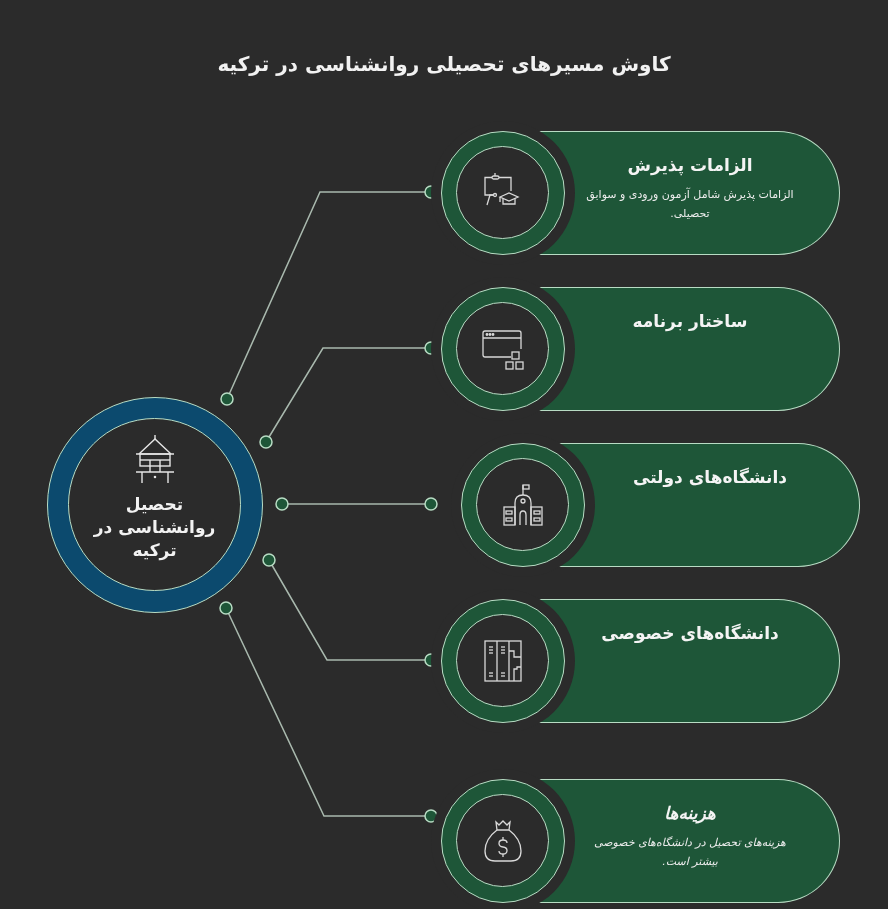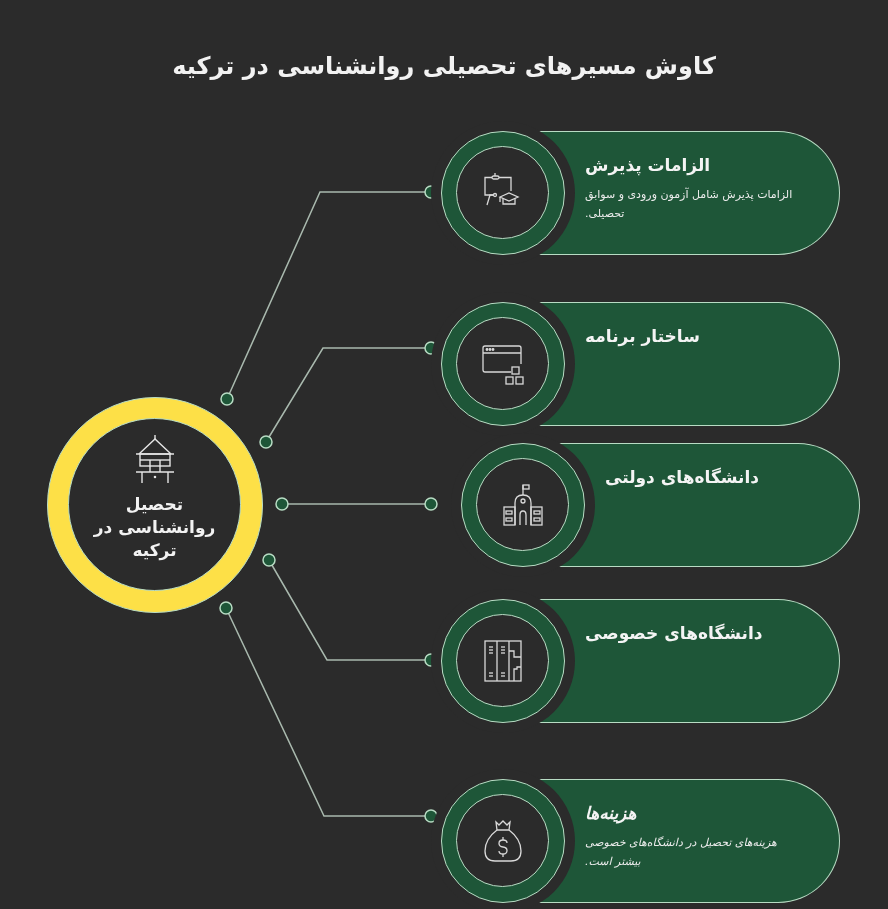--- a/index.html
+++ b/index.html
@@ -2,26 +2,26 @@
 <html><head>
 <meta charset="utf-8">
 <style>
   html, body { margin: 0; padding: 0; }
   body {
     width: 888px; height: 909px; background: #2b2b2b; position: relative; overflow: hidden;
     font-family: "DejaVu Sans", sans-serif; color: #ffffff;
   }
   .title {
     position: absolute; left: 0; top: 52px; width: 888px; text-align: center;
-    font-size: 24px; font-weight: bold; direction: rtl; color: #f2f2f2;
+    font-size: 20px; font-weight: bold; direction: rtl; color: #f2f2f2;
   }
   svg.wires { position: absolute; left: 0; top: 0; }
   .hub {
     position: absolute; left: 47px; top: 397px; width: 216px; height: 216px; border-radius: 50%;
-    background: #fde047; box-sizing: border-box; border: 1.5px solid #b8dcc4;
+    background: #0c4a6e; box-sizing: border-box; border: 1.5px solid #b8dcc4;
   }
   .hub-inner {
     position: absolute; left: 20px; top: 20px; width: 173px; height: 173px; border-radius: 50%;
     background: #2b2b2b; border: 1.5px solid #b8dcc4; box-sizing: border-box;
     display: flex; flex-direction: column; align-items: center; justify-content: center;
   }
   .hub-icon { width: 44px; height: 50px; margin-top: -14px; margin-bottom: 10px; }
   .hub-label {
     direction: rtl; text-align: center; font-size: 17px; font-weight: bold; line-height: 23px;
     width: 130px; color: #f2f2f2;
@@ -39,21 +39,21 @@
   .ring {
     position: absolute; left: 441px; top: 0; width: 124px; height: 124px; border-radius: 50%;
     background: #1e5638; border: 1.5px solid #b8dcc4; box-sizing: border-box;
   }
   .ring-inner {
     position: absolute; left: 14px; top: 14px; width: 93px; height: 93px; border-radius: 50%;
     background: #2b2b2b; border: 1.5px solid #b8dcc4; box-sizing: border-box;
     display: flex; align-items: center; justify-content: center;
   }
   .ring-inner svg { width: 44px; height: 44px; }
-  .text { position: absolute; left: 585px; top: 24px; width: 210px; direction: rtl; text-align: left; }
+  .text { position: absolute; left: 585px; top: 24px; width: 210px; direction: rtl; text-align: center; }
   .card-title { font-size: 17px; font-weight: bold; color: #f4f4f4; margin-bottom: 10px; }
   .card-desc { font-size: 11px; line-height: 19px; color: #ececec; }
 </style>
 </head>
 <body>
 
 <div class="title">کاوش مسیرهای تحصیلی روانشناسی در ترکیه</div>
 
 <svg class="wires" width="888" height="909">
   <g fill="none" stroke="#a9b9ae" stroke-width="1.5">
@@ -113,21 +113,21 @@
         <line x1="19" y1="26" x2="19" y2="31"></line>
       </svg>
     </div>
   </div>
   <div class="text">
     <div class="card-title">الزامات پذیرش</div>
     <div class="card-desc">الزامات پذیرش شامل آزمون ورودی و سوابق تحصیلی.</div>
   </div>
 </div>
 
-<div class="row" style="top:302px;">
+<div class="row" style="top:287px;">
   <div class="pill"></div>
   <div class="gap-ring"></div>
   <div class="ring">
     <div class="ring-inner">
       <svg viewBox="0 0 44 44" fill="none" stroke="#d9d9d9" stroke-width="1.3">
         <path d="M30 30 H4 Q2 30 2 28 V6 Q2 4 4 4 H38 Q40 4 40 6 V22"></path>
         <line x1="2" y1="11" x2="40" y2="11"></line>
         <circle cx="6" cy="7.5" r="0.8" fill="#d9d9d9"></circle>
         <circle cx="9" cy="7.5" r="0.8" fill="#d9d9d9"></circle>
         <circle cx="12" cy="7.5" r="0.8" fill="#d9d9d9"></circle>

